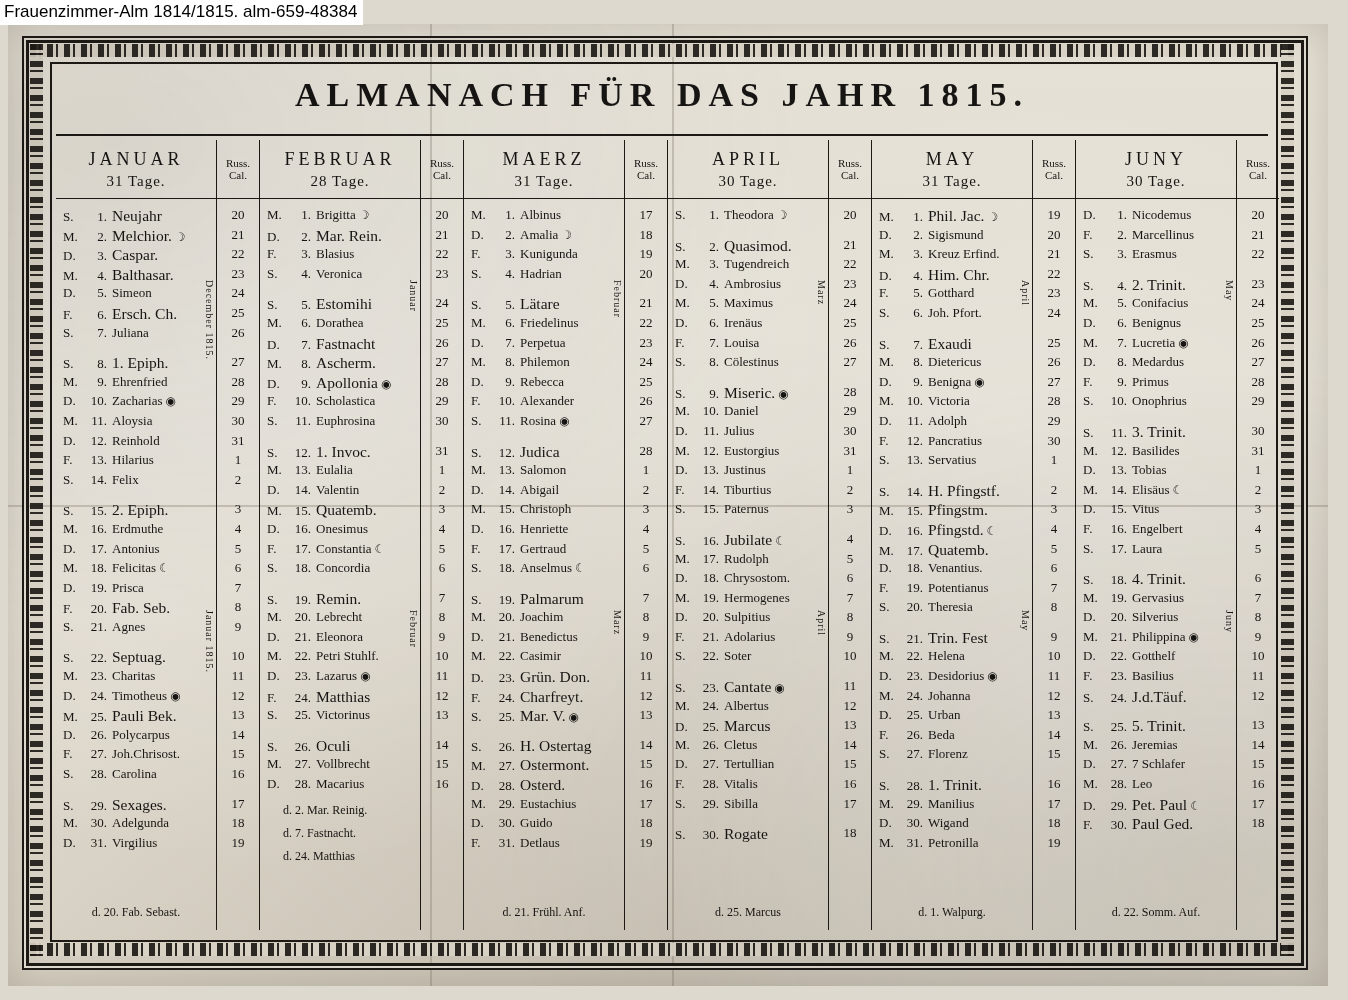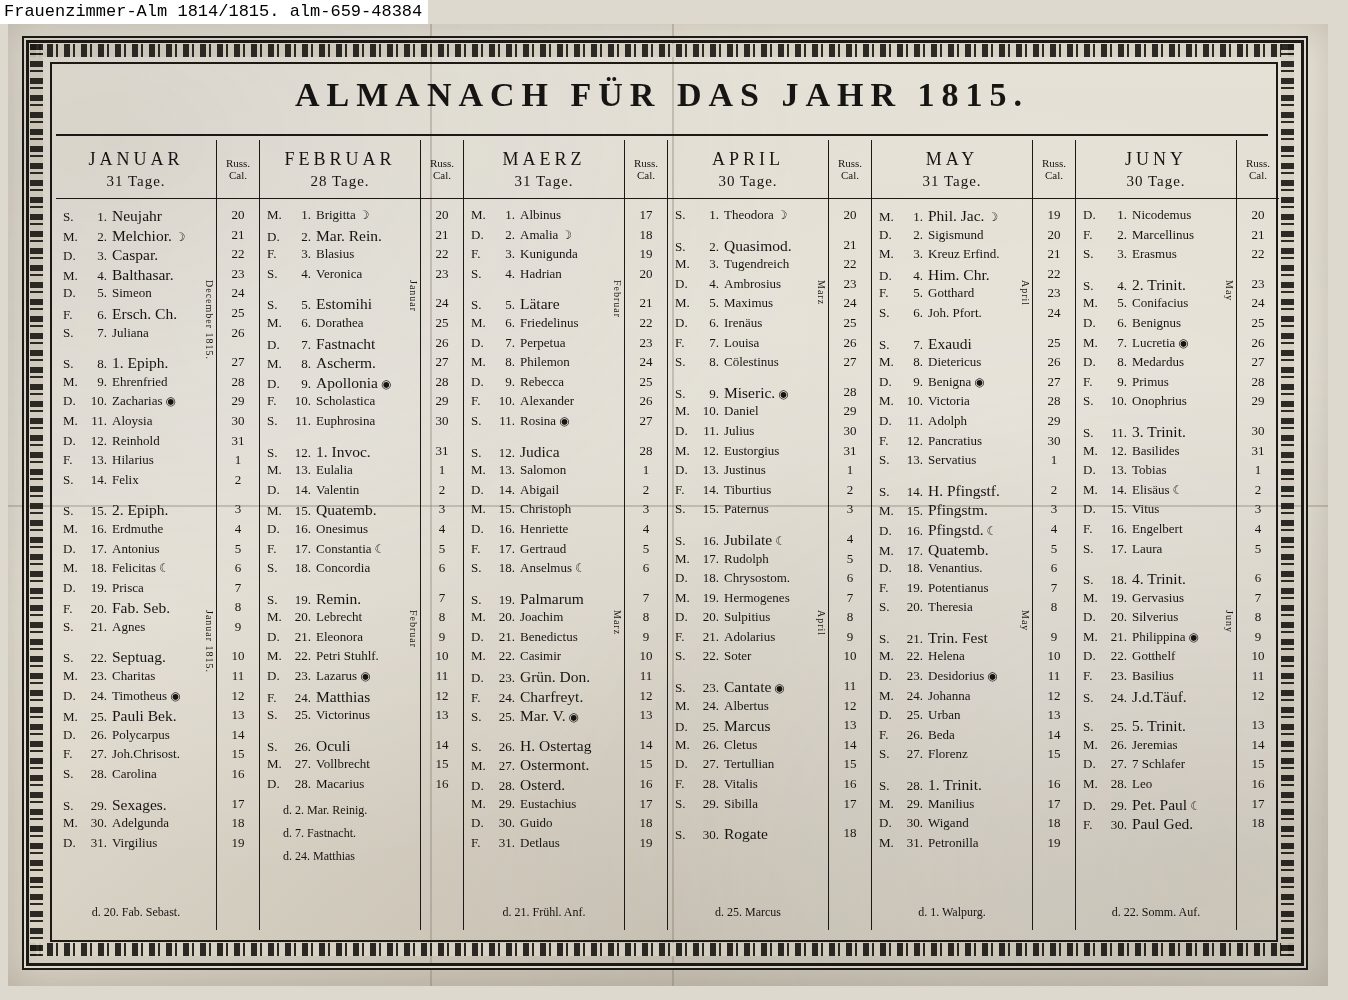--- a/index.html
+++ b/index.html
@@ -1,20 +1,20 @@
 <!DOCTYPE html>
 <html><head>
 <meta charset="utf-8">
 <style>
   html,body{margin:0;padding:0;background:#ffffff;}
   body{width:1348px;height:1000px;font-family:"Liberation Serif",serif;overflow:hidden;}
 
   #caption{
     position:absolute;left:0;top:0;
-    font-family:Liberation Mono, monospace;
+    font-family:Liberation Sans, sans-serif;
     font-size:17px;color:#000;background:#ffffff;
     padding:2px 6px 3px 4px;z-index:50;white-space:nowrap;
   }
 
   #sheet{
     position:absolute;left:0;top:0;width:1348px;height:1000px;
     background:#ded9cf;
   }
   
   #paper{

